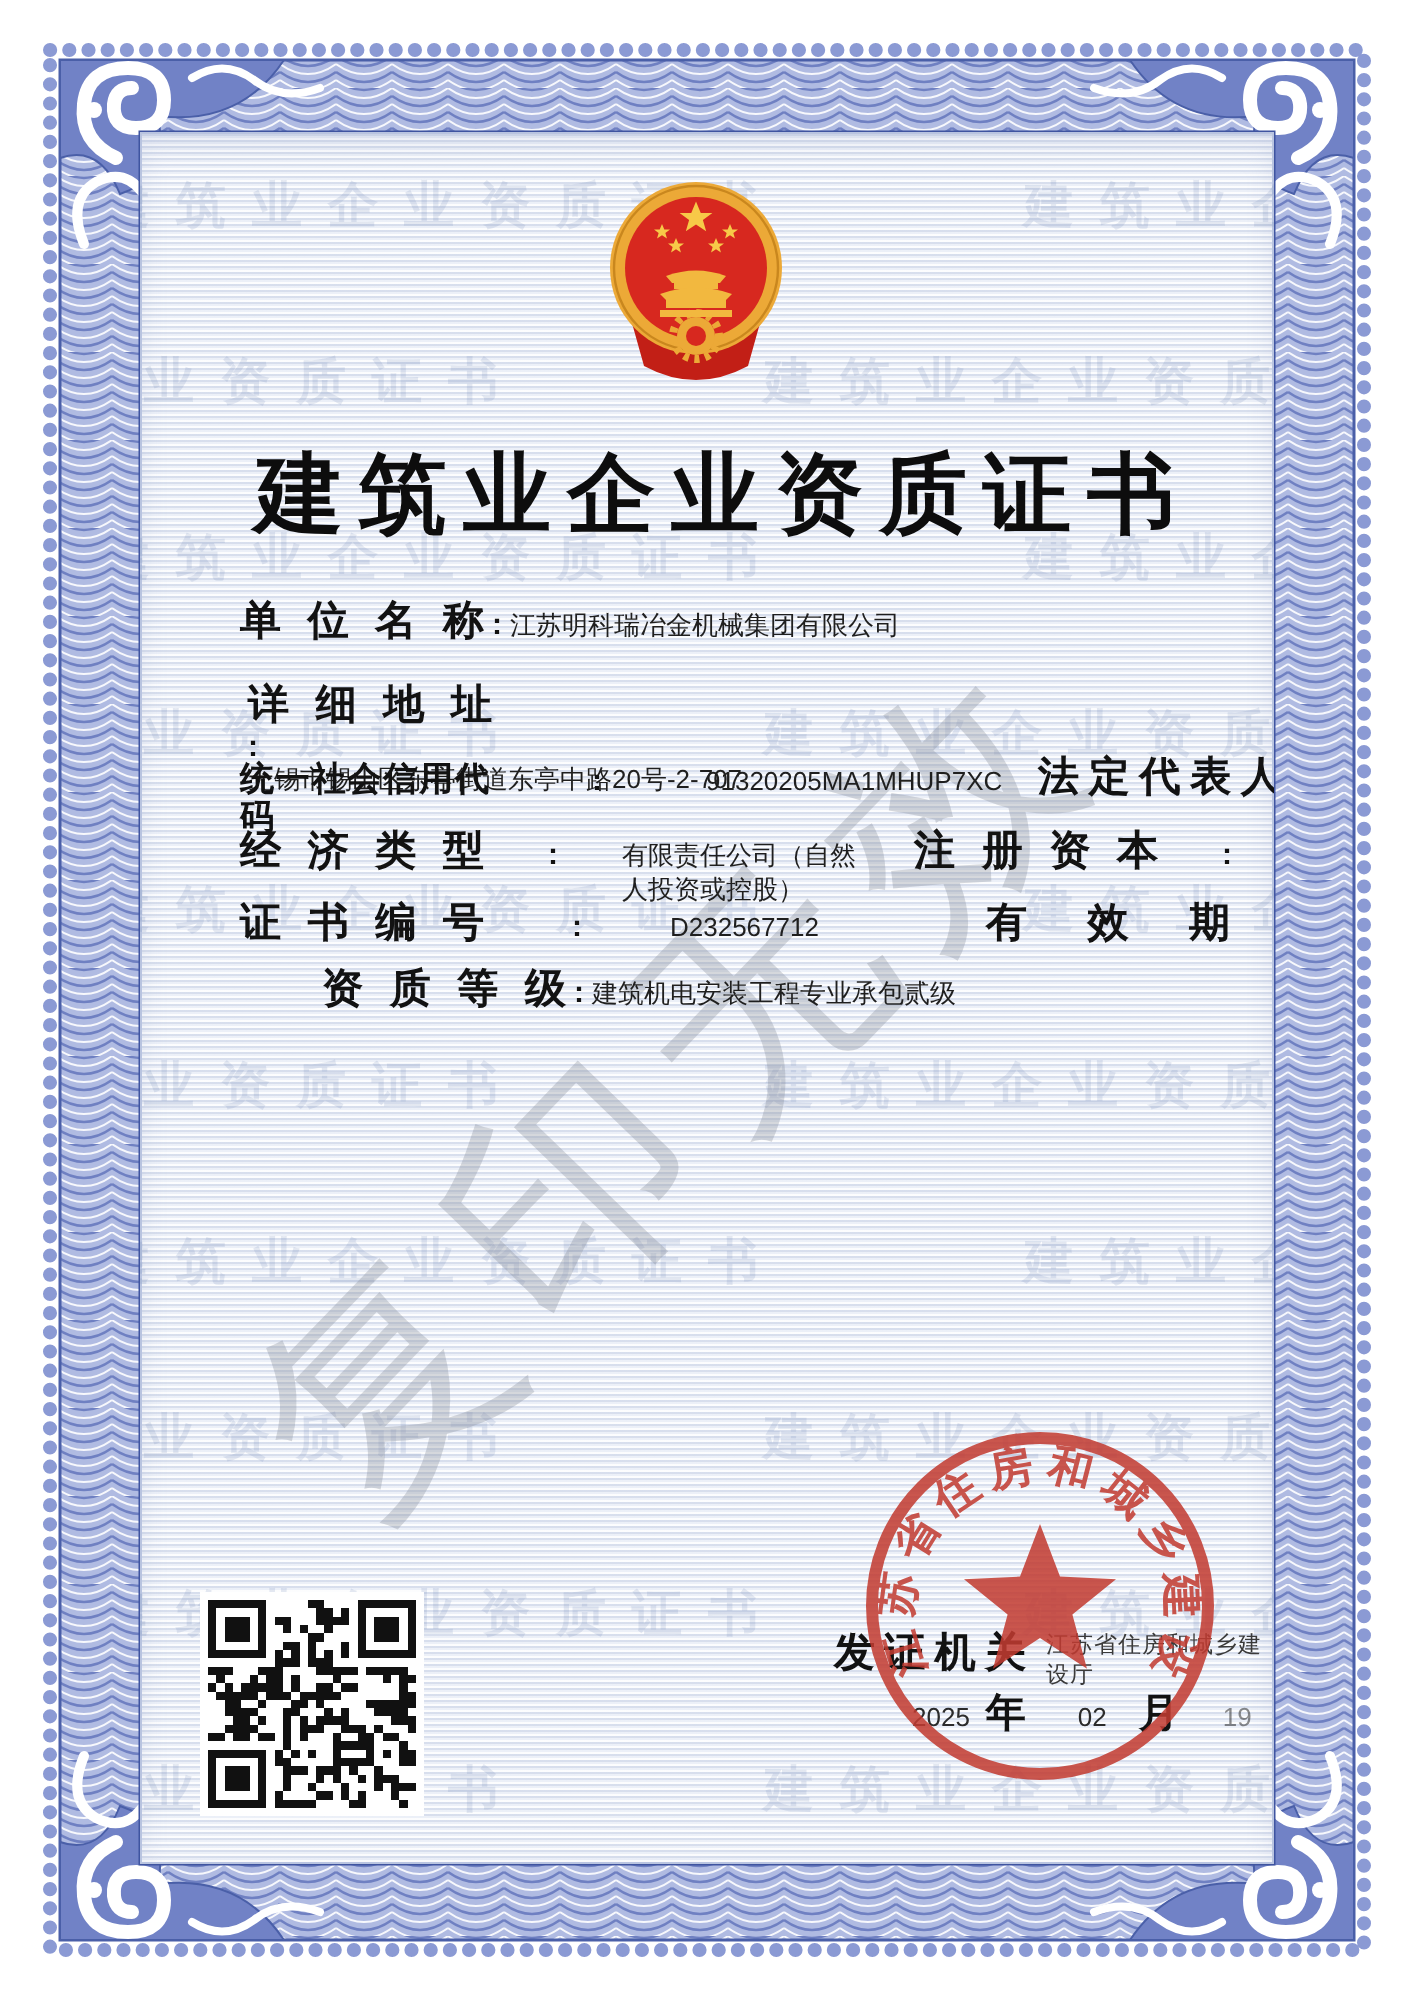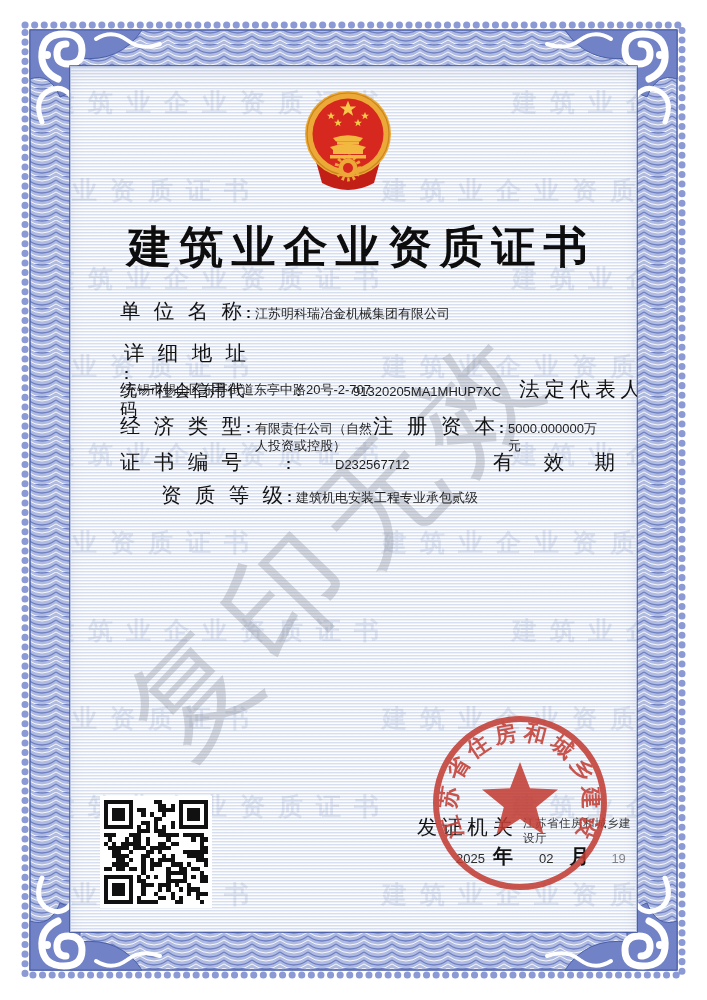--- a/index.html
+++ b/index.html
@@ -28,22 +28,22 @@
   .wm-diag{position:absolute;left:38px;top:629px;transform:rotate(-46deg);transform-origin:0 0;
     font-family:"DejaVu Serif","Liberation Serif",serif;font-size:120px;letter-spacing:15px;
     color:rgba(138,143,156,.34);white-space:nowrap;line-height:1;}
   .emblem{position:absolute;left:233px;top:24px;}
   .title{position:absolute;left:0;top:152px;width:100%;margin:0;text-align:center;
     font-size:44px;font-weight:900;letter-spacing:8px;padding-left:8px;color:#0d0d0d;}
   
   .fields{position:absolute;left:50px;top:234px;width:488px;}
   .frow{position:absolute;left:0;display:flex;align-items:baseline;width:488px;}
   .frow.r1{top:0;} .frow.r2{top:42px;flex-direction:column;} .frow.r3{top:78px;gap:48px;}
-  .frow.r4{top:115px;} .frow.r5{top:151px;gap:40px;} .frow.r6{top:184px;margin-left:41px;}
-  .lbl{display:inline-block;font-weight:400;color:#121212;font-size:20.5px;
+  .frow.r4{top:115px;gap:28px;} .frow.r5{top:151px;gap:40px;} .frow.r6{top:184px;margin-left:41px;}
+  .lbl{display:inline-block;font-weight:700;color:#121212;font-size:20.5px;
     text-align:justify;text-align-last:justify;flex:none;line-height:1.1;}
   .w4{width:122px;}
   .w8{width:124px;font-size:17px;letter-spacing:-.5px;text-align-last:auto;}
   .colon{font-weight:900;font-size:15px;margin:0 4px 0 4px;color:#121212;flex:none;}
   .val{font-size:13px;color:#1f1f1f;line-height:1.3;}
   .vfix{width:118px;flex:none;}
   
   .issuer{position:absolute;left:347px;top:750px;display:flex;align-items:flex-start;}
   .issuer .lbl{width:96px;}
   .issuer .val{font-size:11.5px;color:#3a3a3a;margin-left:10px;letter-spacing:.5px;}

